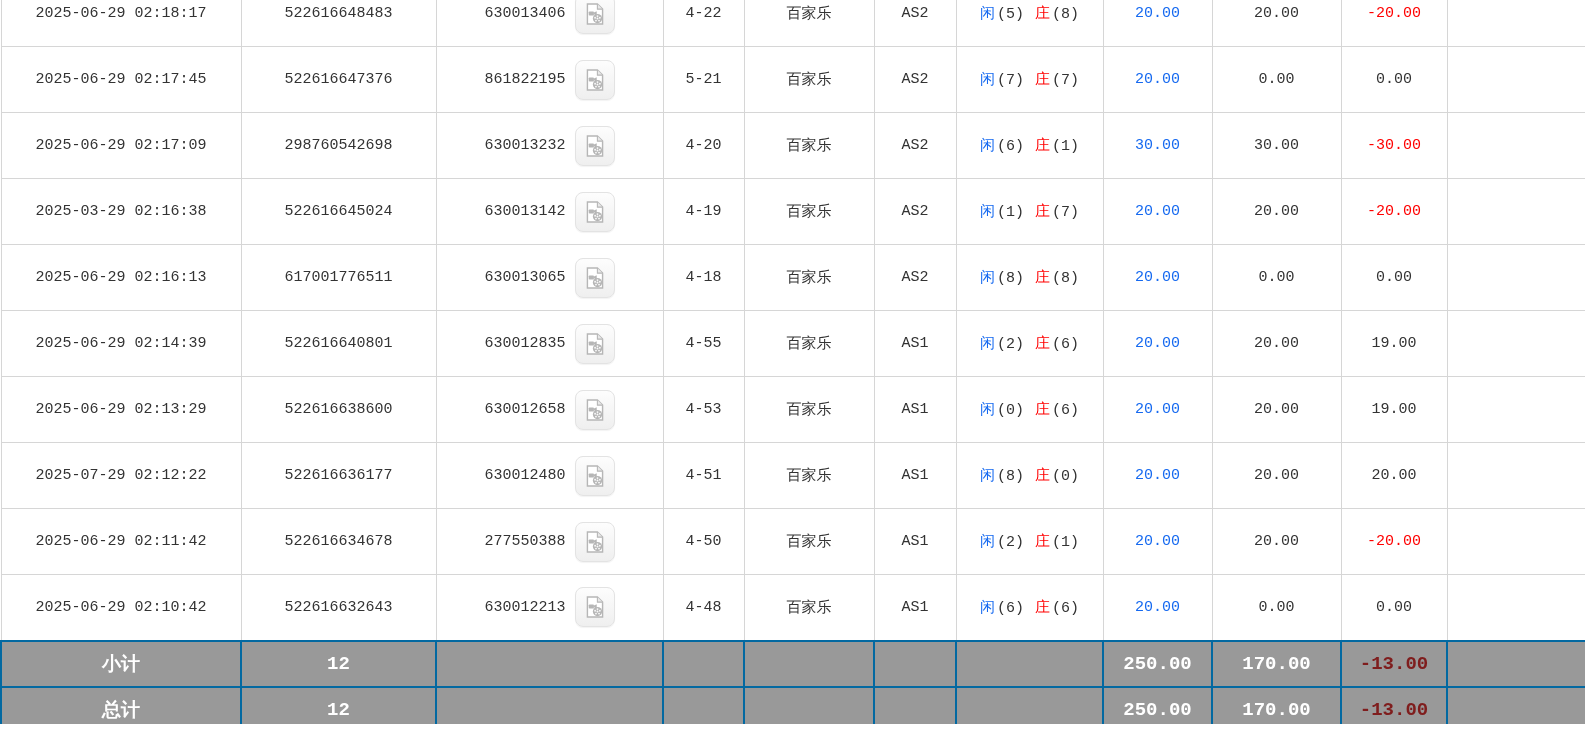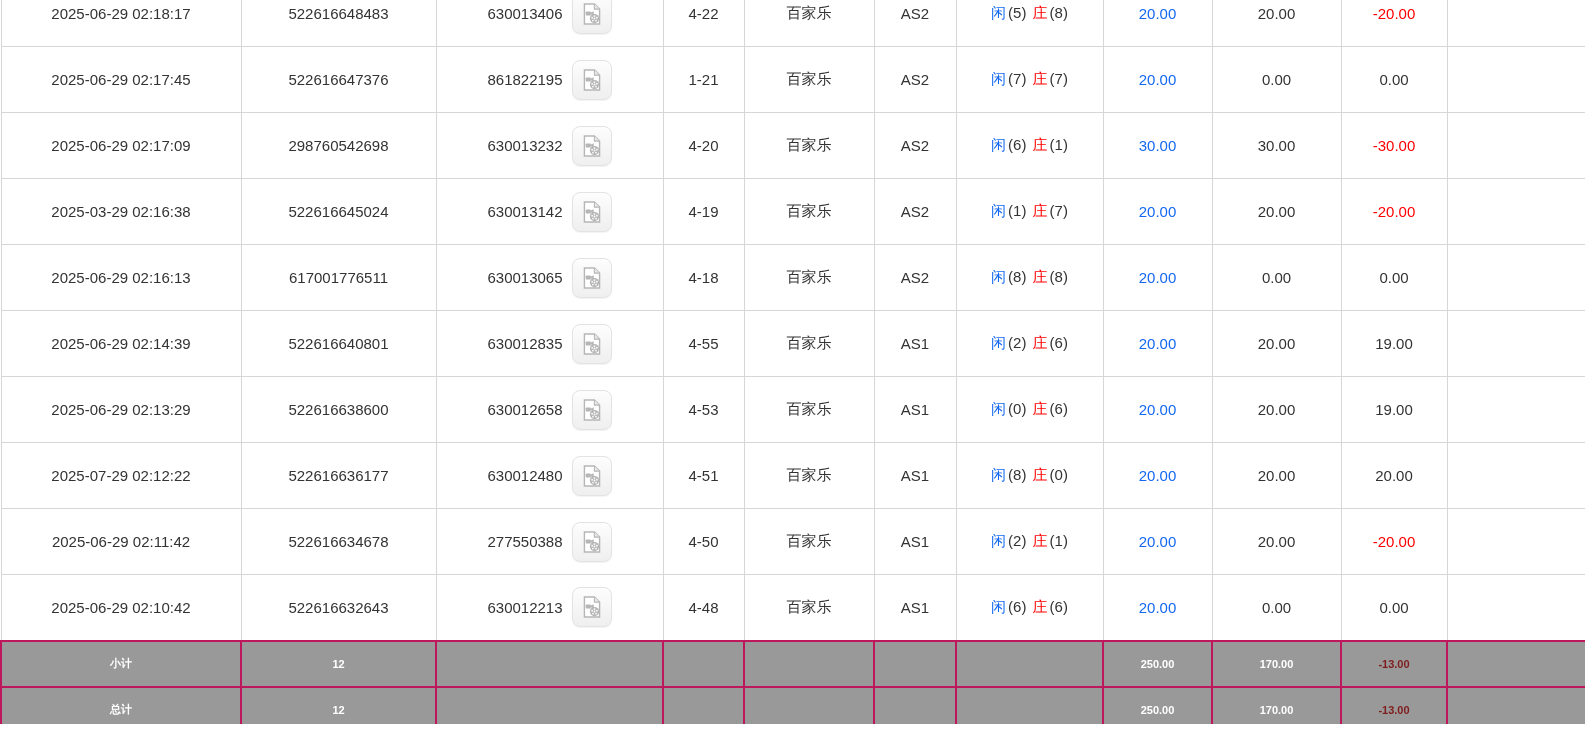--- a/index.html
+++ b/index.html
@@ -1,31 +1,31 @@
 <!DOCTYPE html>
 <html><head>
 <meta charset="utf-8">
 <style>
   html,body{margin:0;padding:0;background:#fff;}
   .viewport{
     position:relative;width:1585px;height:724px;overflow:hidden;background:#fff;
-    font-family:Liberation Sans, sans-serif;
+    font-family:Liberation Mono, monospace;
   }
   table.records{
     border-collapse:collapse;table-layout:fixed;width:1730px;margin-top:-20px;
   }
   td{
     border:1px solid #d6d6d6;text-align:center;vertical-align:middle;
     font-size:15px;color:#333;padding:0;overflow:hidden;white-space:nowrap;
   }
   tbody tr{height:66px;background:#fff;}
   tfoot tr{height:46px;}
   tfoot td{
     background:#999999;color:#ffffff;font-weight:bold;
-    border:2px solid #be185d;font-size:11px;text-align:center;
+    border:2px solid #0369a1;font-size:19px;text-align:center;
   }
   .blue{color:#1569f0;}
   .red{color:#ff0000;}
   .neg{color:#ff0000;}
   tfoot td.neg{color:#7f1d1d;}
   .gwrap{display:flex;align-items:center;justify-content:center;gap:9px;}
   .vbtn{
     width:40px;height:40px;border:1px solid #e3e3e3;border-radius:8px;
     background:linear-gradient(#fdfdfd,#efefef);
     display:flex;align-items:center;justify-content:center;
@@ -104,21 +104,21 @@
             <circle cx="14.3" cy="16.2" r="0.9" fill="#fafafa"></circle>
             <circle cx="14.3" cy="13.9" r="0.85" fill="#fafafa"></circle>
             <circle cx="12.1" cy="15.5" r="0.85" fill="#fafafa"></circle>
             <circle cx="12.9" cy="18.1" r="0.85" fill="#fafafa"></circle>
             <circle cx="15.7" cy="18.1" r="0.85" fill="#fafafa"></circle>
             <circle cx="16.5" cy="15.5" r="0.85" fill="#fafafa"></circle>
           </svg>
         </button>
       </div>
     </td>
-    <td>1-21</td>
+    <td>5-21</td>
     <td>百家乐</td>
     <td>AS2</td>
     <td class="result-cell">
       <span class="blue">闲</span><span>(7)</span>
       <span class="red">庄</span><span>(7)</span>
     </td>
     <td class="blue">20.00</td>
     <td>0.00</td>
     <td>0.00</td>
     <td></td>

